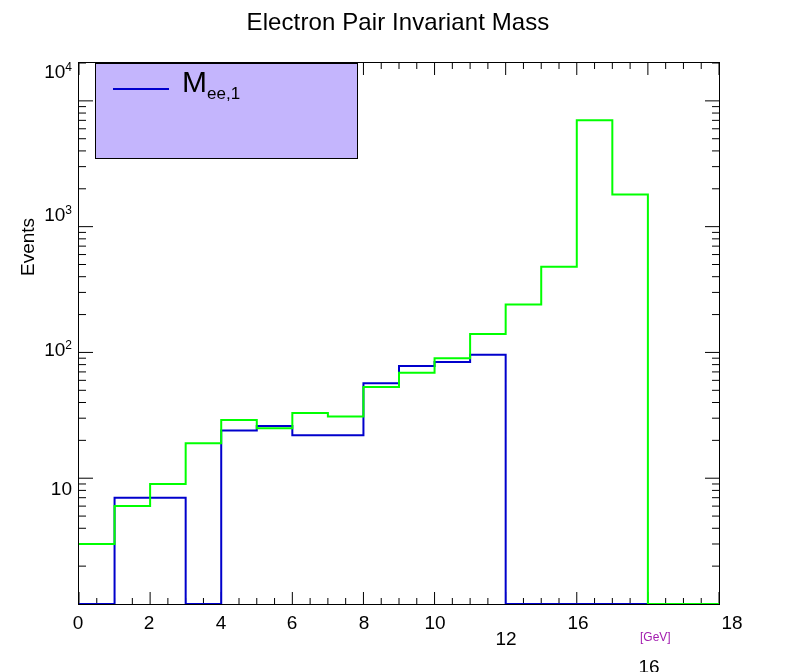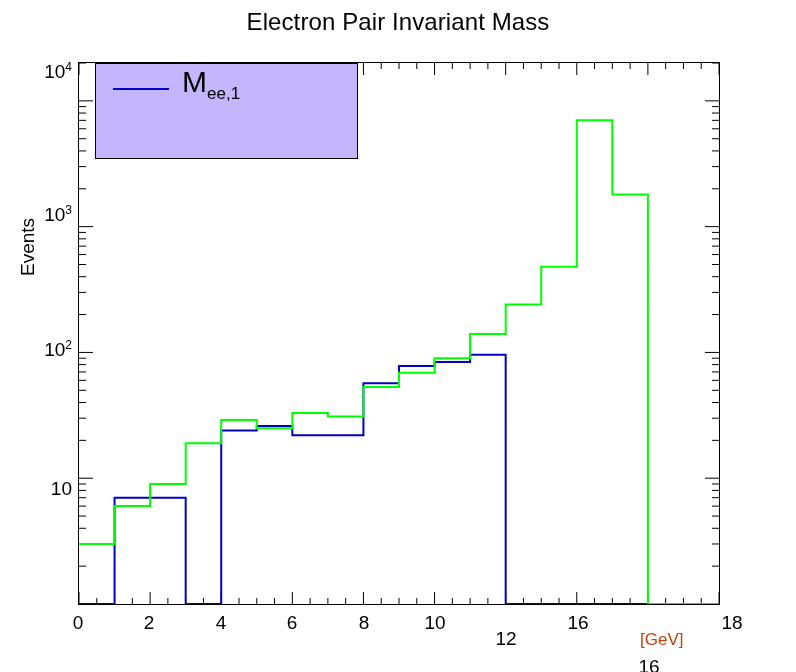--- a/index.html
+++ b/index.html
@@ -29,21 +29,21 @@
     font-size:19px;color:#000;white-space:nowrap;
   }
   .ytick-label sup{font-size:12px;vertical-align:super;}
 
   
   .xtick-label{
     position:absolute;text-align:center;width:40px;margin-left:-20px;
     font-size:19px;color:#000;
   }
   #xunit{
-    position:absolute;left:640px;top:630px;font-size:17px;color:#c2410c;
+    position:absolute;left:640px;top:630px;font-size:12px;color:#a21caf;
   }
 
   
   #legend{
     position:absolute;left:95px;top:63px;width:263px;height:96px;
     border:1px solid #000;background:#c4b5fd;box-sizing:border-box;
   }
   .legend-row{
     position:absolute;left:0;width:263px;height:48px;
   }

